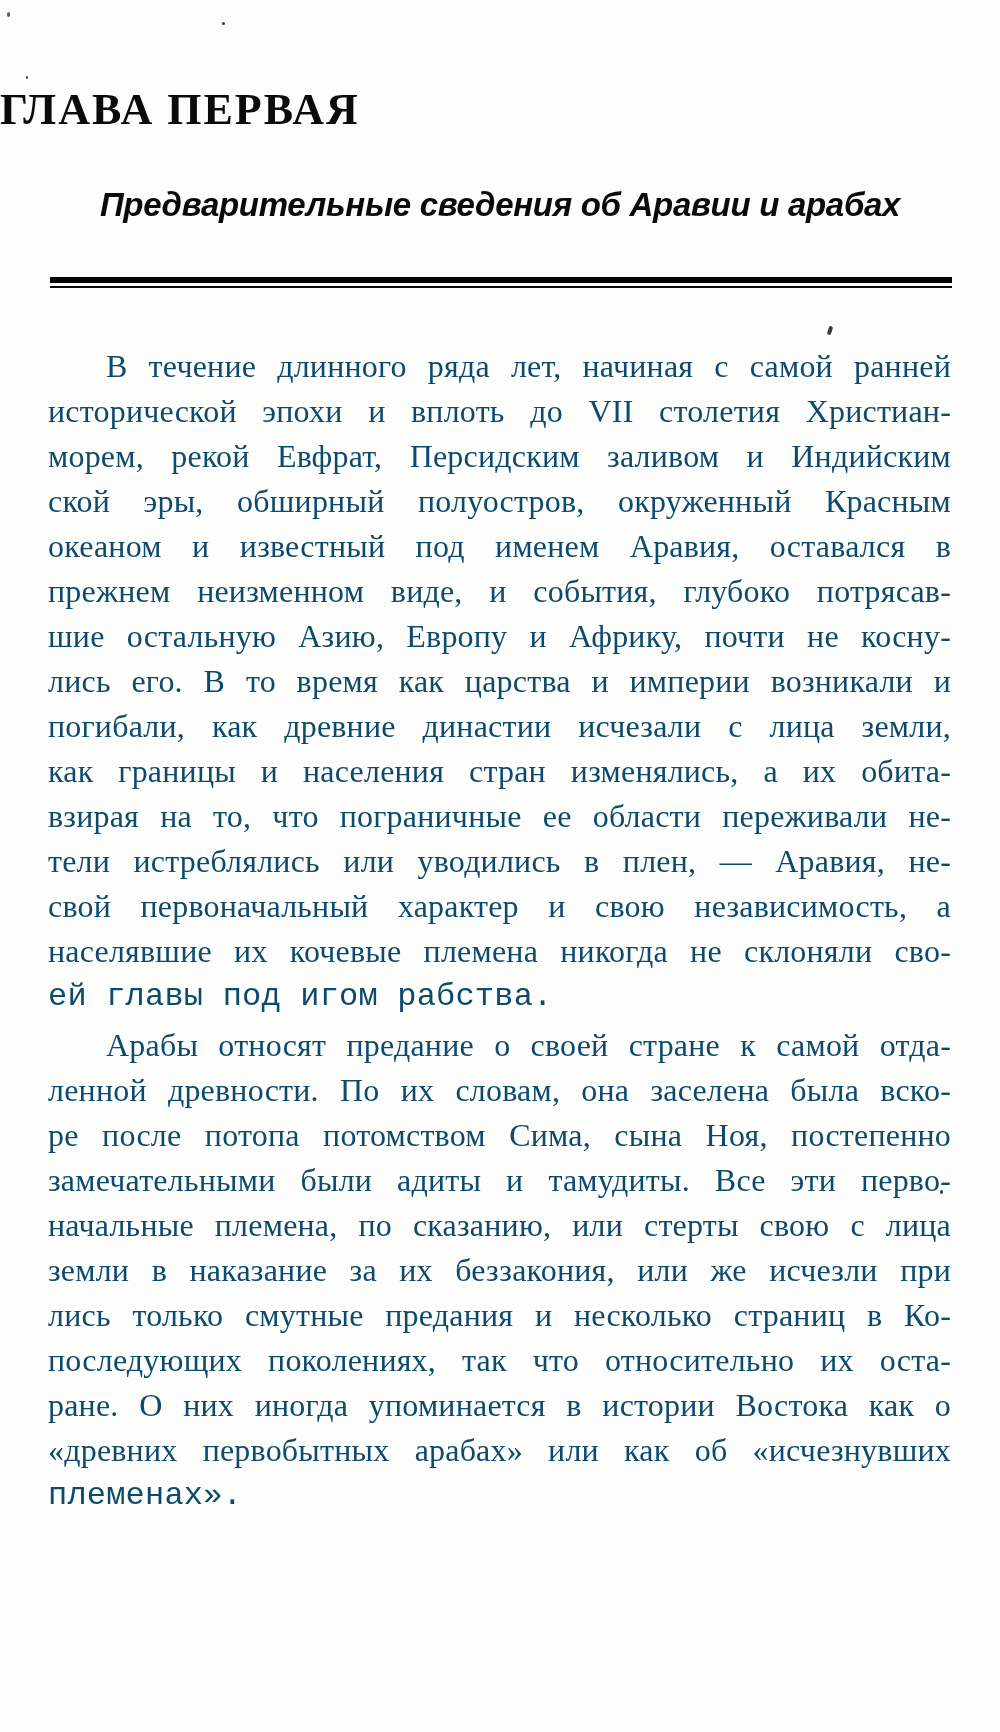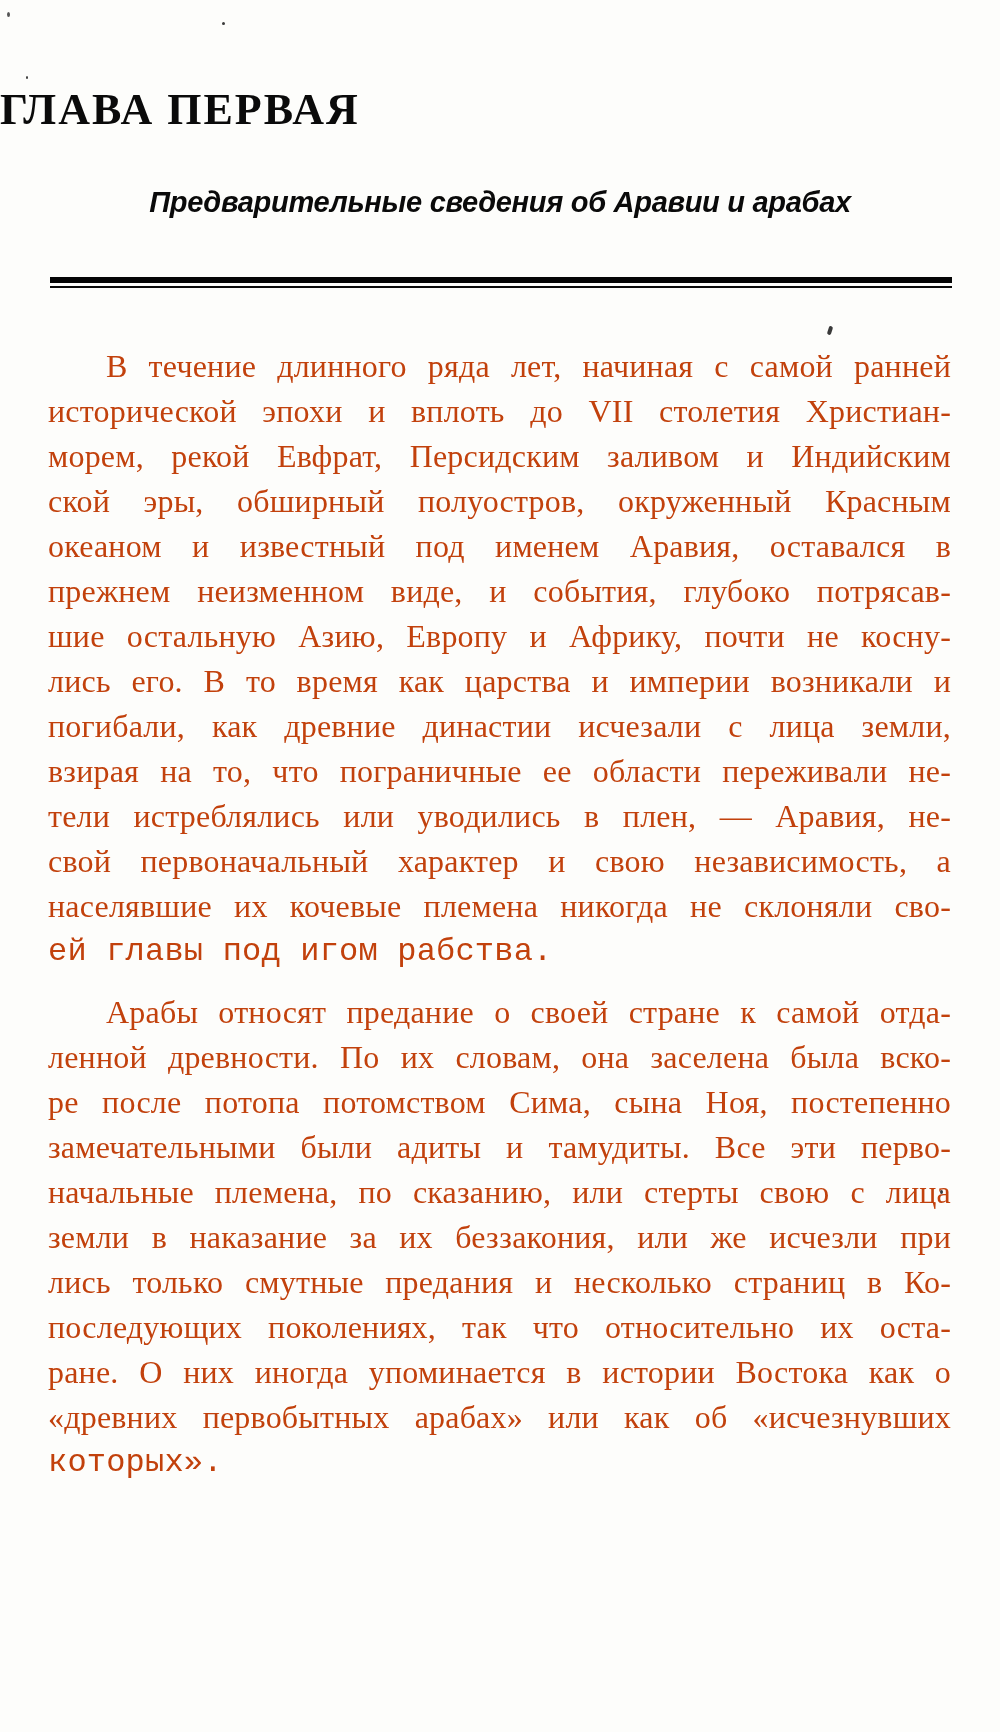--- a/index.html
+++ b/index.html
@@ -30,45 +30,45 @@
     color: #0a0a0a;
   }
   .chapter-subtitle {
     position: absolute;
     top: 186px;
     left: 0;
     width: 100%;
     margin: 0;
     text-align: center;
     font-family: "Liberation Sans", "DejaVu Sans", sans-serif;
-    font-size: 29px;
+    font-size: 33px;
     font-style: italic;
     font-weight: bold;
     letter-spacing: -0.3px;
     color: #0a0a0a;
   }
   .divider-rule {
     position: absolute;
     top: 277px;
     left: 50px;
     width: 902px;
     height: 3px;
     border-top: 6px solid #050505;
     border-bottom: 2px solid #0a0a0a;
   }
   .body-text {
     position: absolute;
     top: 344px;
     left: 48px;
     width: 903px;
     font-size: 32px;
-    color: #c2410c;
+    color: #0c4a6e;
   }
   .para { margin: 0; }
-  .para + .para { margin-top: 16px; }
+  .para + .para { margin-top: 4px; }
   .line {
     height: 45px;
     line-height: 45px;
     white-space: nowrap;
     text-align: justify;
     text-align-last: justify;
     letter-spacing: 0.2px;
   }
   .line.indent { padding-left: 58px; }
   .line.endline { text-align-last: left; font-family: Liberation Mono, monospace; }
@@ -99,39 +99,40 @@
     <div class="para">
       <div class="line indent">В течение длинного ряда лет, начиная с самой ранней</div>
       <div class="line">исторической эпохи и вплоть до VII столетия Христиан-</div>
       <div class="line">морем, рекой Евфрат, Персидским заливом и Индийским</div>
       <div class="line">ской эры, обширный полуостров, окруженный Красным</div>
       <div class="line">океаном и известный под именем Аравия, оставался в</div>
       <div class="line">прежнем неизменном виде, и события, глубоко потрясав-</div>
       <div class="line">шие остальную Азию, Европу и Африку, почти не косну-</div>
       <div class="line">лись его. В то время как царства и империи возникали и</div>
       <div class="line">погибали, как древние династии исчезали с лица земли,</div>
+      <div class="line">как границы и населения стран изменялись, а их обита-</div>
       <div class="line">взирая на то, что пограничные ее области переживали не-</div>
       <div class="line">тели истреблялись или уводились в плен, — Аравия, не-</div>
       <div class="line">свой первоначальный характер и свою независимость, а</div>
       <div class="line">населявшие их кочевые племена никогда не склоняли сво-</div>
       <div class="line endline">ей главы под игом рабства.</div>
     </div>
 
     <div class="para">
       <div class="line indent">Арабы относят предание о своей стране к самой отда-</div>
       <div class="line">ленной древности. По их словам, она заселена была вско-</div>
       <div class="line">ре после потопа потомством Сима, сына Ноя, постепенно</div>
       <div class="line">замечательными были адиты и тамудиты. Все эти перво-</div>
       <div class="line">начальные племена, по сказанию, или стерты свою с лица</div>
       <div class="line">земли в наказание за их беззакония, или же исчезли при</div>
       <div class="line">лись только смутные предания и несколько страниц в Ко-</div>
       <div class="line">последующих поколениях, так что относительно их оста-</div>
       <div class="line">ране. О них иногда упоминается в истории Востока как о</div>
       <div class="line">«древних первобытных арабах» или как об «исчезнувших</div>
-      <div class="line endline">которых».</div>
+      <div class="line endline">племенах».</div>
     </div>
 
   </div>
 
   <div class="speck s1"></div>
   <div class="speck s2"></div>
   <div class="speck s3"></div>
   <div class="speck s4"></div>
   <div class="speck s5"></div>
 

